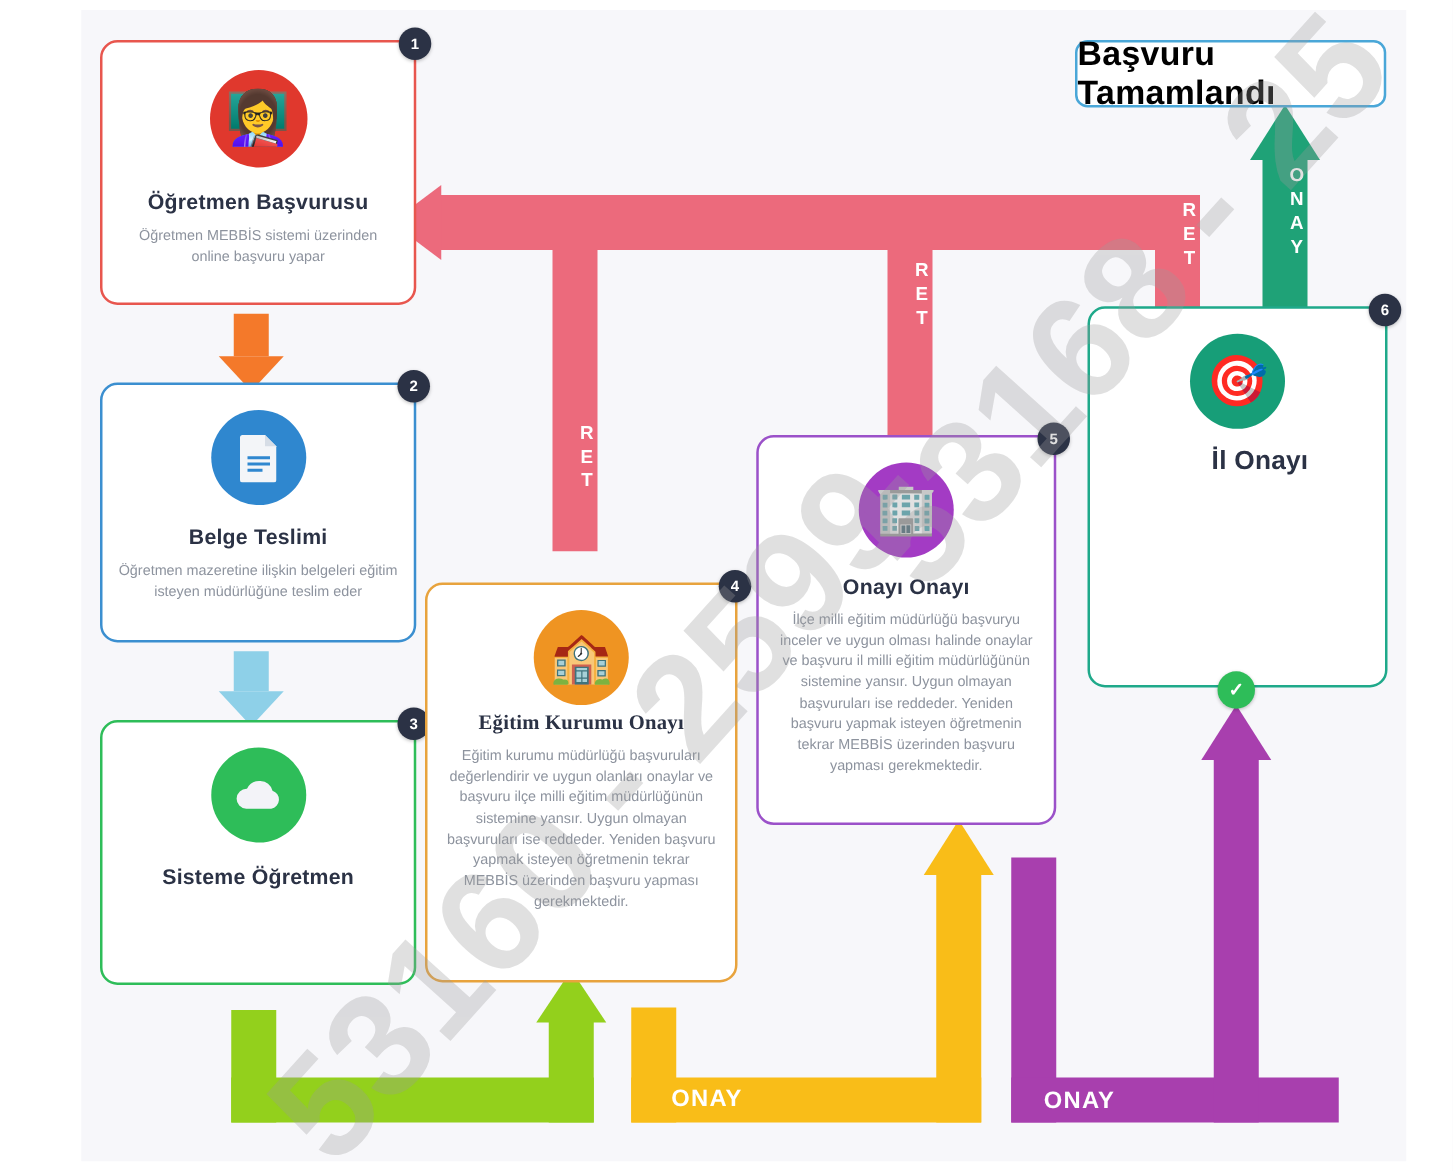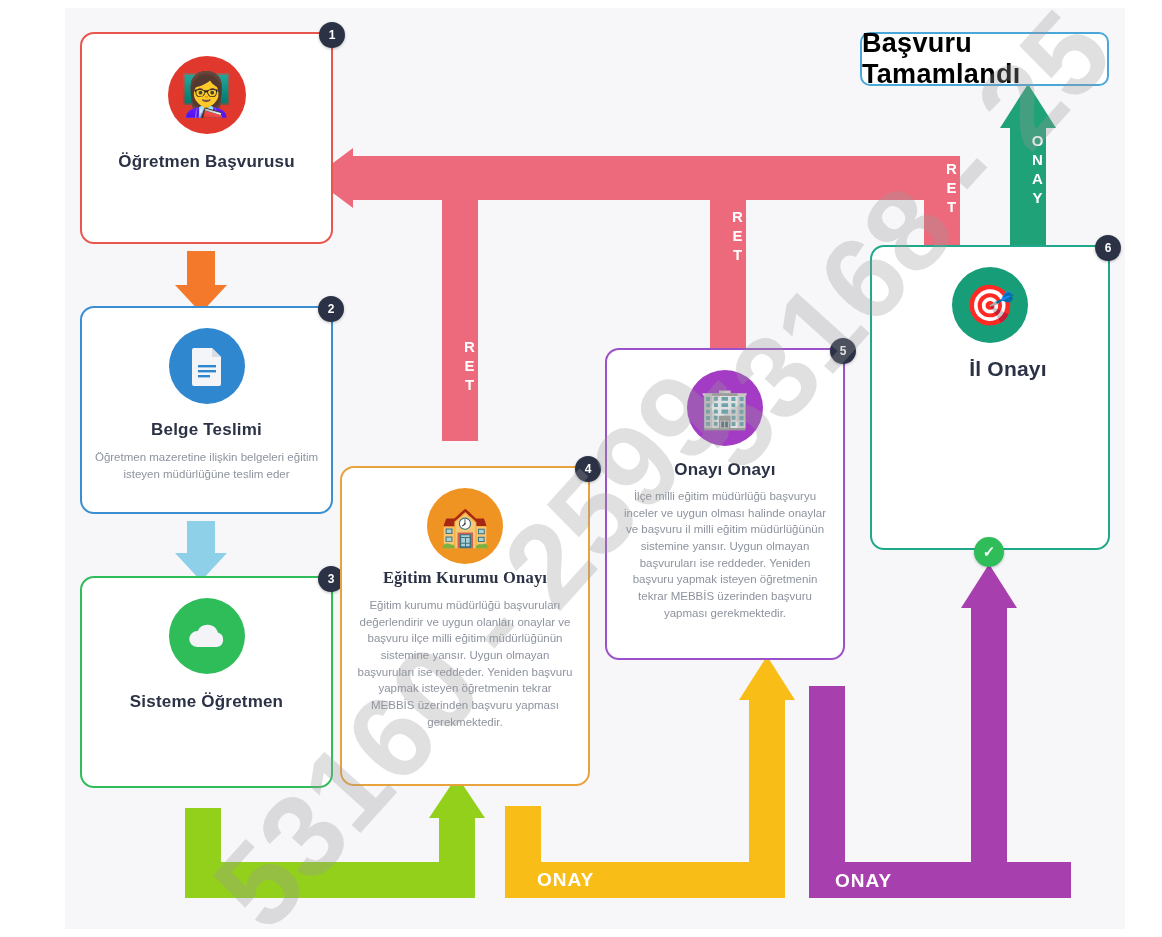--- a/index.html
+++ b/index.html
@@ -128,20 +128,21 @@
 
   <div class="bar" style="left:744px;top:678px;width:36px;height:212px;background:#a83fae;"></div>
   <div class="bar" style="left:744px;top:854px;width:262px;height:36px;background:#a83fae;"></div>
   <div class="bar" style="left:906px;top:598px;width:36px;height:292px;background:#a83fae;"></div>
   <div class="head" style="left:896px;top:556px;border-left:28px solid transparent;border-right:28px solid transparent;border-bottom:44px solid #a83fae;"></div>
   <div class="hlabel" style="left:770px;top:862px;">ONAY</div>
 
   <div class="card" style="left:15px;top:24px;width:253px;height:212px;border-color:#e8564e;padding:16px 14px 0;">
     <div class="circ" style="width:78px;height:78px;background:#e0382d;font-size:42px;margin-top:6px;">👩‍🏫</div>
     <div class="ctitle" style="font-size:17px;margin-top:18px;">Öğretmen Başvurusu</div>
+    <div class="cdesc" style="font-size:11.5px;margin-top:9px;width:200px;">Öğretmen MEBBİS sistemi üzerinden online başvuru yapar</div>
     <div class="badge" style="right:-14px;top:-12px;width:26px;height:26px;">1</div>
   </div>
 
   <div class="card" style="left:15px;top:298px;width:253px;height:208px;border-color:#3b8fd0;padding:14px 12px 0;">
     <div class="circ" style="width:76px;height:76px;background:#2f87cf;margin-top:6px;">
       <svg width="34" height="40" viewBox="0 0 34 40">
         <path d="M4 2 h18 l9 9 v27 a2 2 0 0 1 -2 2 H4 a2 2 0 0 1 -2 -2 V4 a2 2 0 0 1 2 -2 z" fill="#f3f5f8"></path>
         <path d="M22 2 l9 9 h-9 z" fill="#d6dde6"></path>
         <rect x="8" y="19" width="18" height="2.4" fill="#2f87cf"></rect>
         <rect x="8" y="24" width="18" height="2.4" fill="#2f87cf"></rect>

